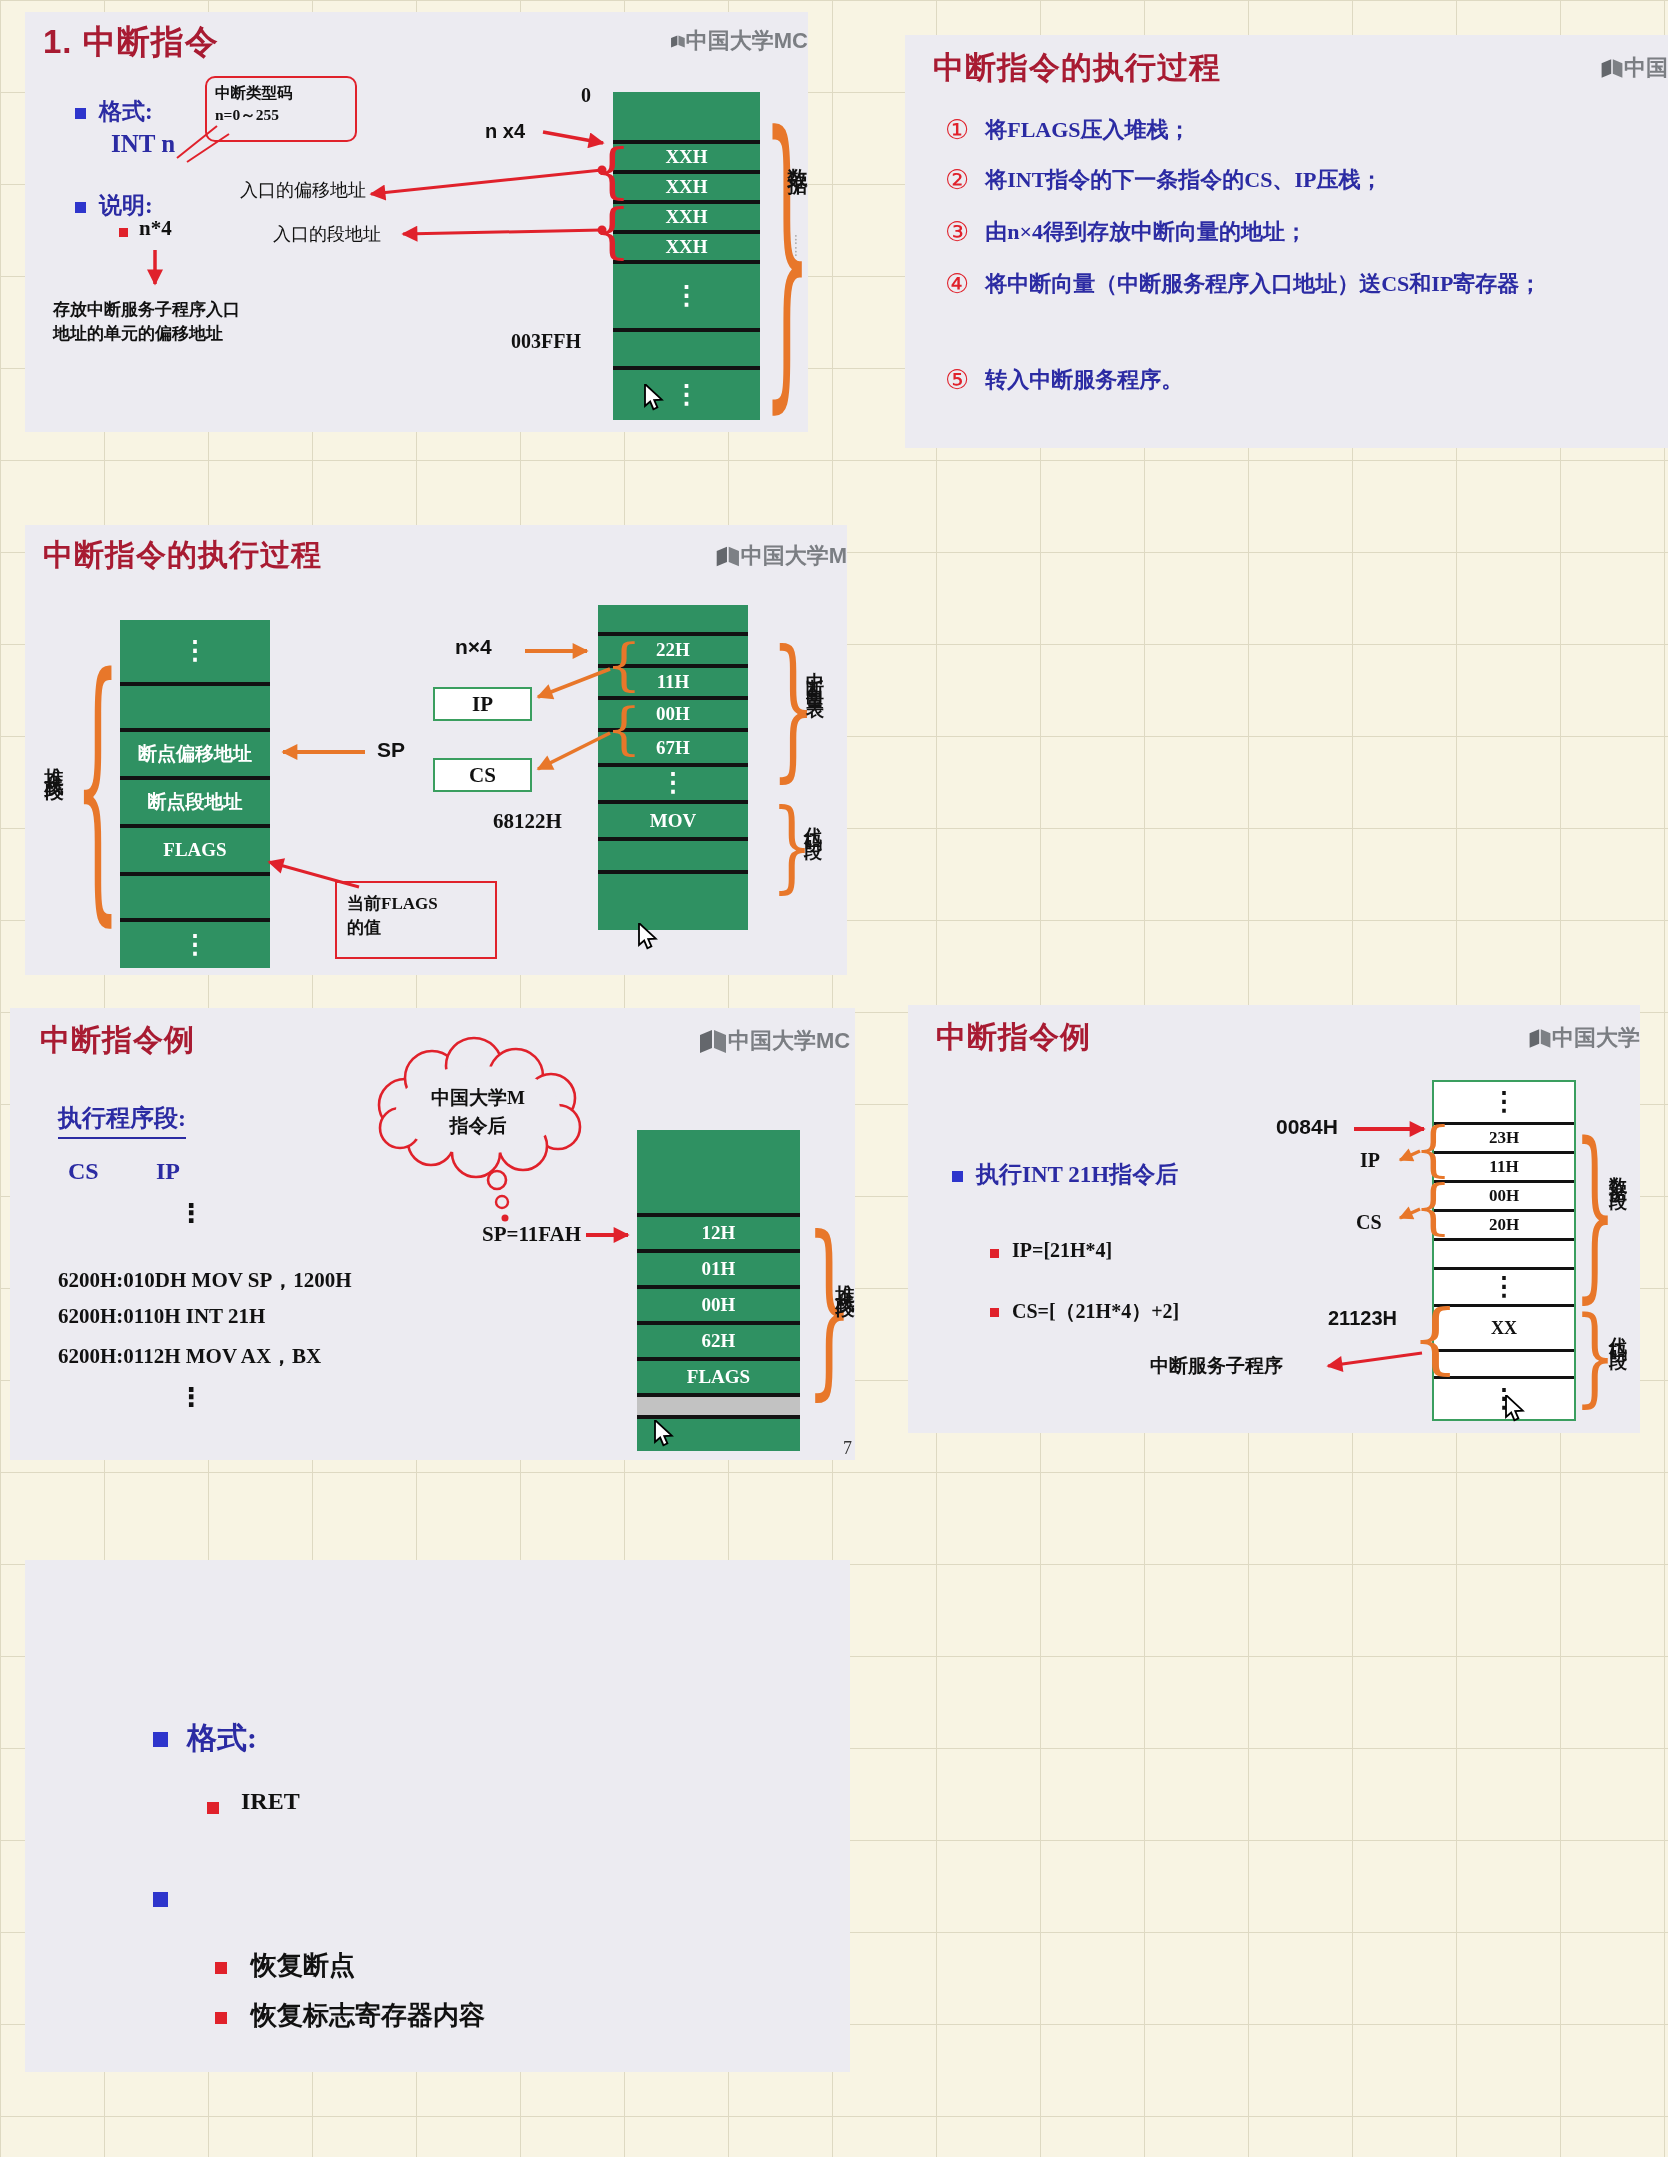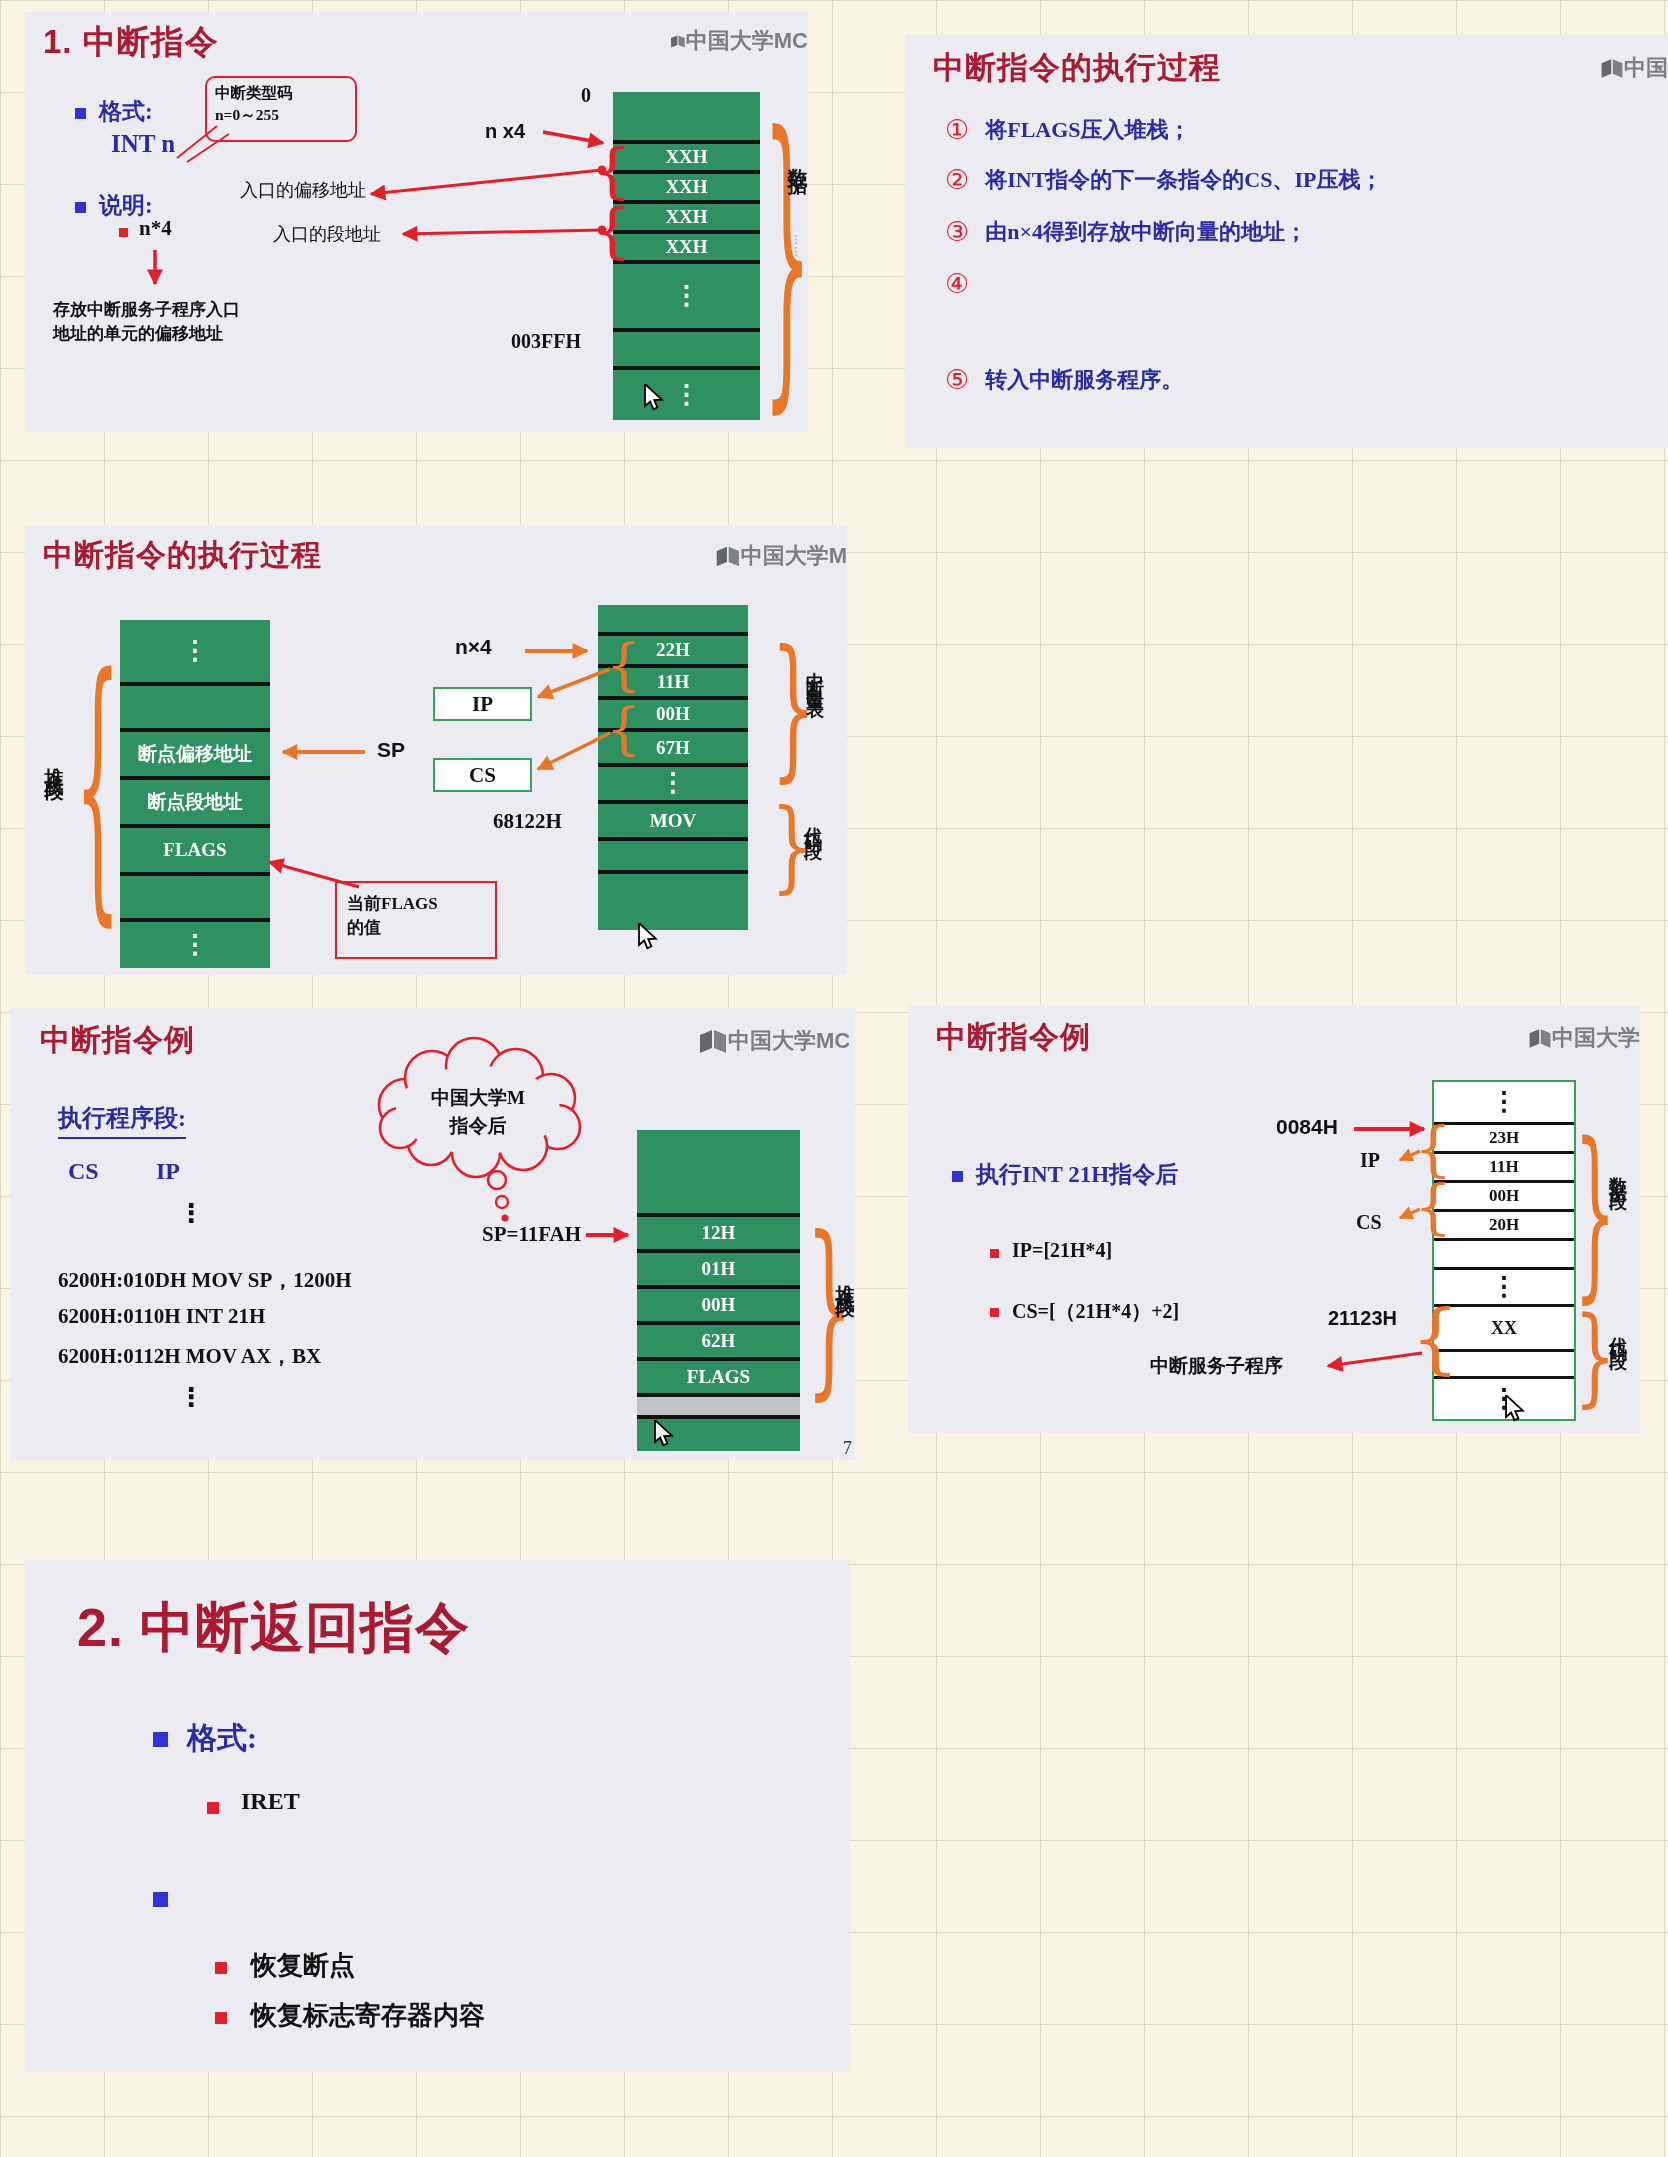--- a/index.html
+++ b/index.html
@@ -155,20 +155,21 @@
   <div class="step" style="left:40px;top:128px;width:700px;">
     <span class="num">②</span>
     <span class="txt">将INT指令的下一条指令的CS、IP压栈；</span>
   </div>
   <div class="step" style="left:40px;top:180px;width:700px;">
     <span class="num">③</span>
     <span class="txt">由n×4得到存放中断向量的地址；</span>
   </div>
   <div class="step" style="left:40px;top:232px;width:672px;">
     <span class="num">④</span>
+    <span class="txt" style="width:620px;">将中断向量（中断服务程序入口地址）送CS和IP寄存器；</span>
   </div>
   <div class="step" style="left:40px;top:328px;width:700px;">
     <span class="num">⑤</span>
     <span class="txt">转入中断服务程序。</span>
   </div>
 </div>
 
 <div class="slide" style="left:25px;top:525px;width:822px;height:450px;">
   <div class="abs slide-title" style="left:18px;top:10px;font-size:30px;">中断指令的执行过程</div>
   <div class="logo" style="left:690px;top:16px;width:132px;">
@@ -442,21 +443,20 @@
     <line x1="512" y1="204" x2="492" y2="213" stroke="#e8772a" stroke-width="3.5" marker-end="url(#a5o)"></line>
     <line x1="514" y1="348" x2="420" y2="361" stroke="#e0212b" stroke-width="3" marker-end="url(#a5r)"></line>
   </svg>
 
   <svg class="abs" style="left:596px;top:390px;" width="24" height="28" viewBox="0 0 12 14">
     <path d="M1,0 L1,11 L3.6,8.8 L5.2,12.6 L7.2,11.7 L5.6,8 L9.4,7.8 Z" fill="#fff" stroke="#000" stroke-width="0.9"></path>
   </svg>
 </div>
 
 <div class="slide" style="left:25px;top:1560px;width:825px;height:512px;">
-  <div class="abs slide-title" style="left:52px;top:32px;font-size:54px;">2. 中断返回指令</div>
   <span class="sq b" style="left:128px;top:172px;width:15px;height:15px;"></span>
   <div class="abs serif bold blue" style="left:162px;top:158px;font-size:30px;">格式:</div>
   <span class="sq r" style="left:182px;top:242px;width:12px;height:12px;"></span>
   <div class="abs serif bold" style="left:216px;top:228px;font-size:24px;color:#111;">IRET</div>
   <span class="sq b" style="left:128px;top:332px;width:15px;height:15px;"></span>
   <span class="sq r" style="left:190px;top:402px;width:12px;height:12px;"></span>
   <div class="abs serif bold" style="left:226px;top:388px;font-size:26px;color:#111;">恢复断点</div>
   <span class="sq r" style="left:190px;top:452px;width:12px;height:12px;"></span>
   <div class="abs serif bold" style="left:226px;top:438px;font-size:26px;color:#111;">恢复标志寄存器内容</div>
 </div>

